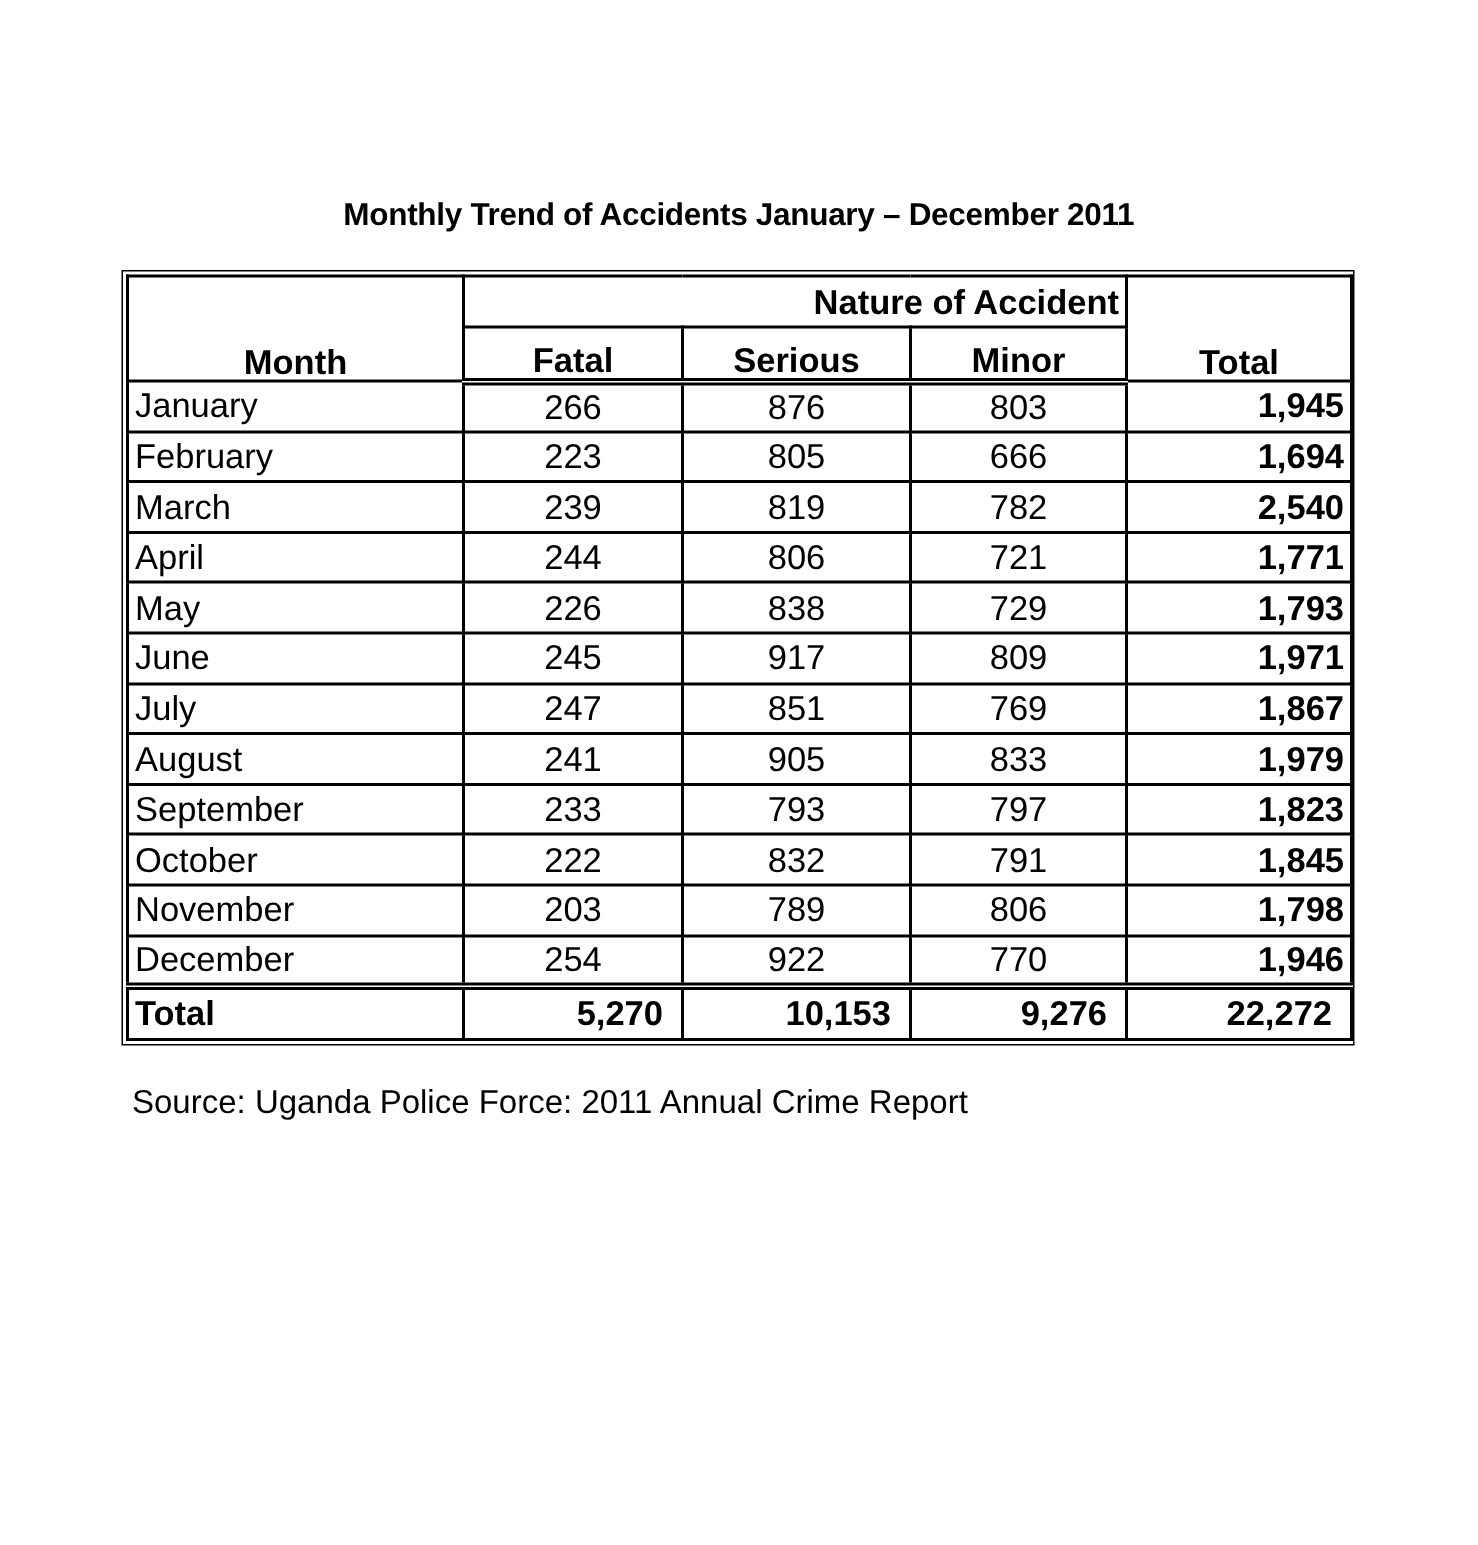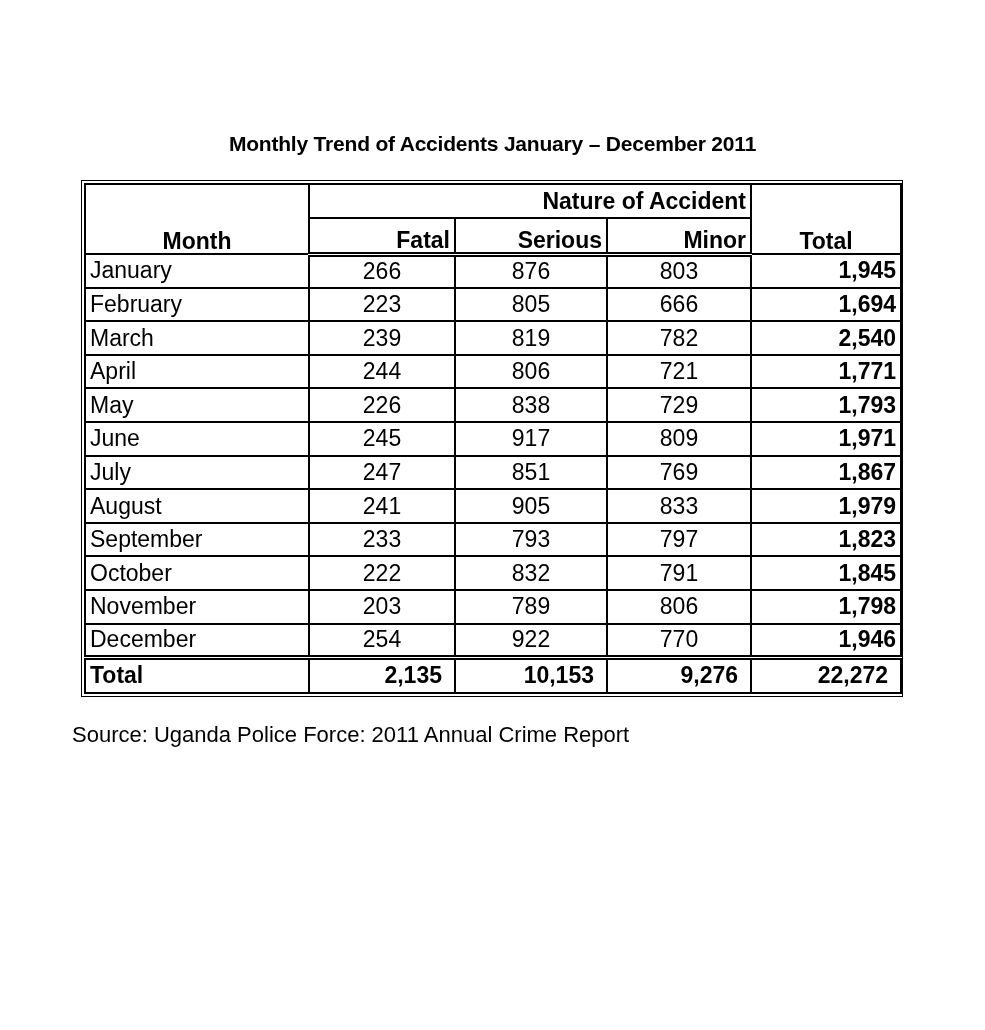--- a/index.html
+++ b/index.html
@@ -55,34 +55,34 @@
     col.c-serious { width: 152px; }
     col.c-minor { width: 144px; }
     col.c-total { width: 150px; }
     .hdr-top { height: 34px; }
     .hdr-sub { height: 36px; }
     .row { height: 33px; }
     .row-total { height: 35px; }
     th { font-weight: bold; }
     th.month-h { text-align: center; vertical-align: bottom; padding-bottom: 3px; font-size: 25px;}
     th.nature-h { text-align: right; vertical-align: middle; font-size: 25px; }
-    th.sub-h { text-align: right; vertical-align: bottom; padding-bottom: 3px; font-size: 25px; margin-top: 35px; }
+    th.sub-h { text-align: center; vertical-align: bottom; padding-bottom: 3px; font-size: 25px; margin-top: 35px; }
     th.total-h { text-align: center; vertical-align: bottom; padding-bottom: 3px; font-size: 25px; }
     td.month { text-align: left; font-size: 23px; }
     td.num { text-align: center; }
     td.tot { text-align: right; font-weight: bold; }
     tr.row-total td { font-weight: bold; }
     tr.row-total td.num-t { text-align: right; padding-right: 12px; }
     
     td.dbl-left, th.dbl-left { border-left: 5px double #000; }
     tr.dbl-top td { border-top: 5px double #000; }
     tr.dbl-bottom-hdr th { border-bottom: 5px double #000; }
     .source {
       position: absolute;
-      left: 72px;
+      left: 88px;
       top: 722px;
       font-size: 22px;
     }
   </style>
 </head>
 <body>
 
 <div class="title">Monthly Trend of Accidents January – December 2011</div>
 
 <div class="outer">
@@ -186,21 +186,21 @@
         </tr>
         <tr class="row">
           <td class="month">December</td>
           <td class="num dbl-left">254</td>
           <td class="num">922</td>
           <td class="num">770</td>
           <td class="tot dbl-left">1,946</td>
         </tr>
         <tr class="row-total dbl-top">
           <td class="month">Total</td>
-          <td class="num-t dbl-left">2,135</td>
+          <td class="num-t dbl-left">5,270</td>
           <td class="num-t">10,153</td>
           <td class="num-t">9,276</td>
           <td class="num-t dbl-left">22,272</td>
         </tr>
       </tbody>
   </table>
 </div>
 
 <div class="source">Source: Uganda Police Force: 2011 Annual Crime Report</div>
 

